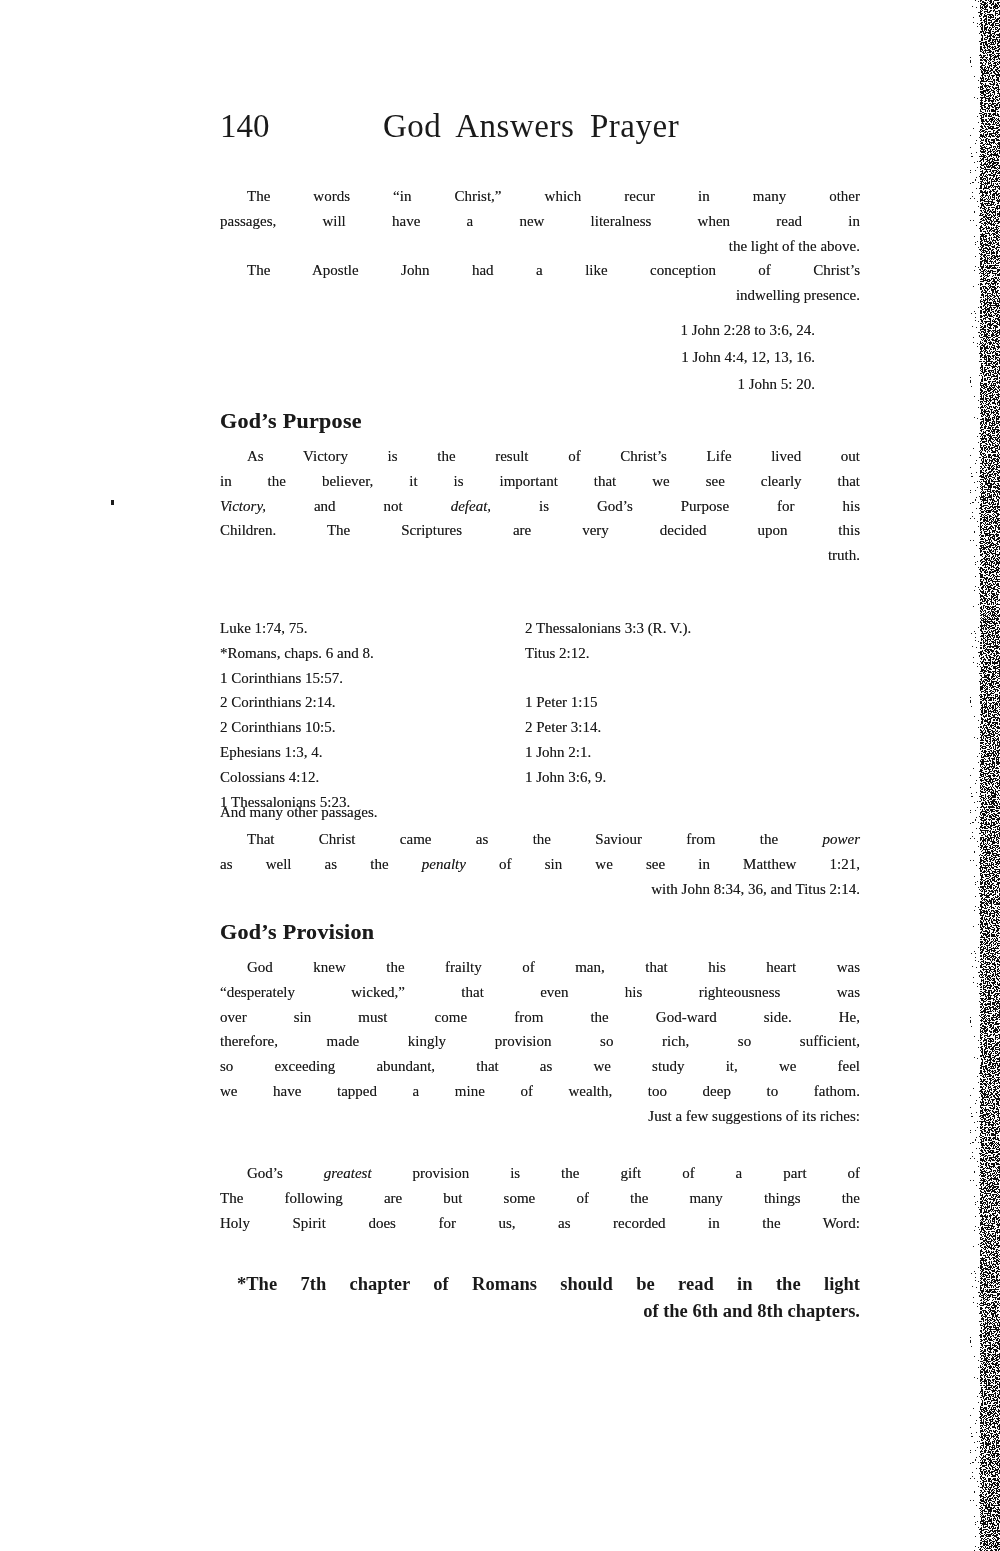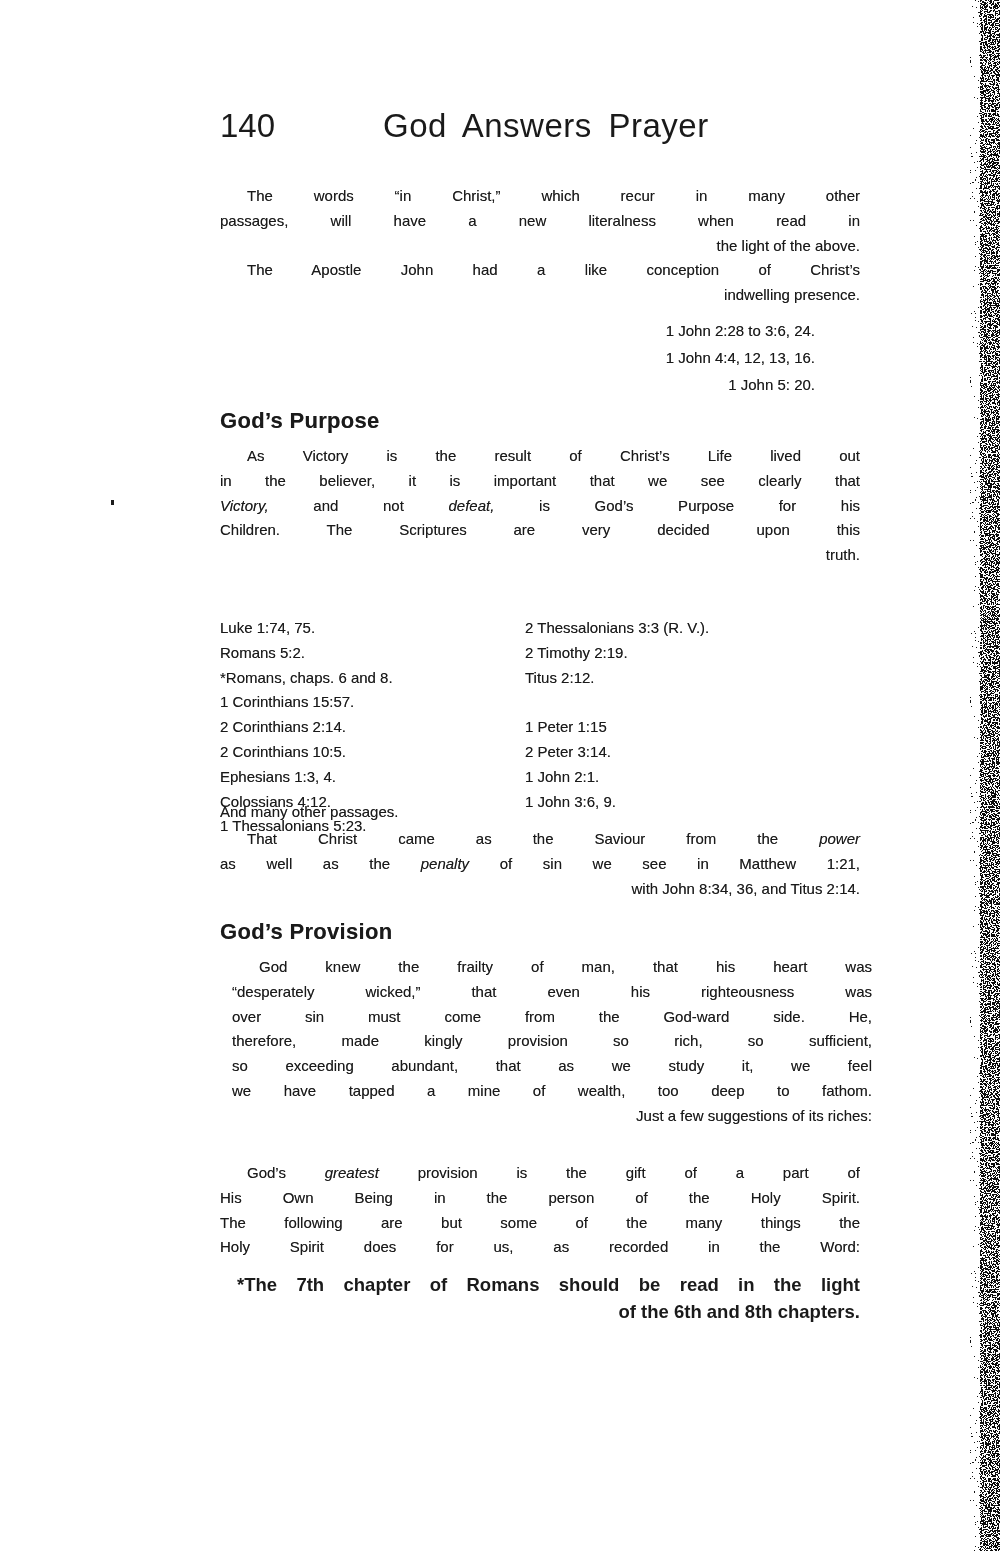--- a/index.html
+++ b/index.html
@@ -1,20 +1,20 @@
 <!DOCTYPE html>
 <html><head>
 <meta charset="utf-8">
 <style>
   html,body{margin:0;padding:0;background:#ffffff;}
   #page{
     position:relative;
     width:1000px;height:1551px;
     background:#ffffff;
-    font-family:Liberation Sans, sans-serif;
+    font-family:Liberation Serif, serif;
     color:#1a1a1a;
     overflow:hidden;
   }
   .blk{
     position:absolute;left:220px;width:640px;
     font-size:15px;line-height:24.8px;
     text-shadow:0 0 .4px rgba(25,25,25,.55);
   }
   
   .jl{text-align:justify;text-align-last:justify;}
@@ -70,24 +70,20 @@
     <div class="jl">Children. The Scriptures are very decided upon this</div>
     <div class="ln">truth.</div>
   </div>
 
   <div class="blk reftable" style="top:576px;">
     <div class="refrow">
         <span class="lc">Luke 1:74, 75.</span>
         <span class="rc">2 Thessalonians 3:3 (R. V.).</span>
       </div>
     <div class="refrow">
-        <span class="lc">Romans 5:2.</span>
-        <span class="rc">2 Timothy 2:19.</span>
-      </div>
-    <div class="refrow">
         <span class="lc">*Romans, chaps. 6 and 8.</span>
         <span class="rc">Titus 2:12.</span>
       </div>
     <div class="refrow">
         <span class="lc">1 Corinthians 15:57.</span>
       </div>
     <div class="refrow">
         <span class="lc">2 Corinthians 2:14.</span>
         <span class="rc">1 Peter 1:15</span>
       </div>
@@ -112,33 +108,32 @@
   <div class="blk ctr" style="top:800px;">And many other passages.</div>
 
   <div class="blk" style="top:827px;">
     <div class="jl ind"><span>That Christ came as the Saviour from the </span><span class="it">power</span></div>
     <div class="jl"><span>as well as the </span><span class="it">penalty</span><span> of sin we see in Matthew 1:21,</span></div>
     <div class="ln">with John 8:34, 36, and Titus 2:14.</div>
   </div>
 
   <div class="blk hdg" style="top:919px;">God’s Provision</div>
 
-  <div class="blk" style="top:955px;margin-left:12px;">
+  <div class="blk" style="top:955px;">
     <div class="jl ind">God knew the frailty of man, that his heart was</div>
     <div class="jl">“desperately wicked,” that even his righteousness was</div>
     <div class="jl">over sin must come from the God-ward side. He,</div>
     <div class="jl">therefore, made kingly provision so rich, so sufficient,</div>
     <div class="jl">so exceeding abundant, that as we study it, we feel</div>
     <div class="jl">we have tapped a mine of wealth, too deep to fathom.</div>
     <div class="ln">Just a few suggestions of its riches:</div>
   </div>
 
   <div class="blk" style="top:1161px;">
     <div class="jl ind"><span>God’s </span><span class="it">greatest</span><span> provision is the gift of a part of</span></div>
-    <div class="jl">His Own Being in the person of the Holy Spirit.</div>
     <div class="jl">The following are but some of the many things the</div>
     <div class="jl">Holy Spirit does for us, as recorded in the Word:</div>
   </div>
 
   <div class="blk" id="footnote" style="top:1271px;">
     <div class="jl ind-sm">*The 7th chapter of Romans should be read in the light</div>
     <div class="ln">of the 6th and 8th chapters.</div>
   </div>
 
   <div id="speck"></div>

